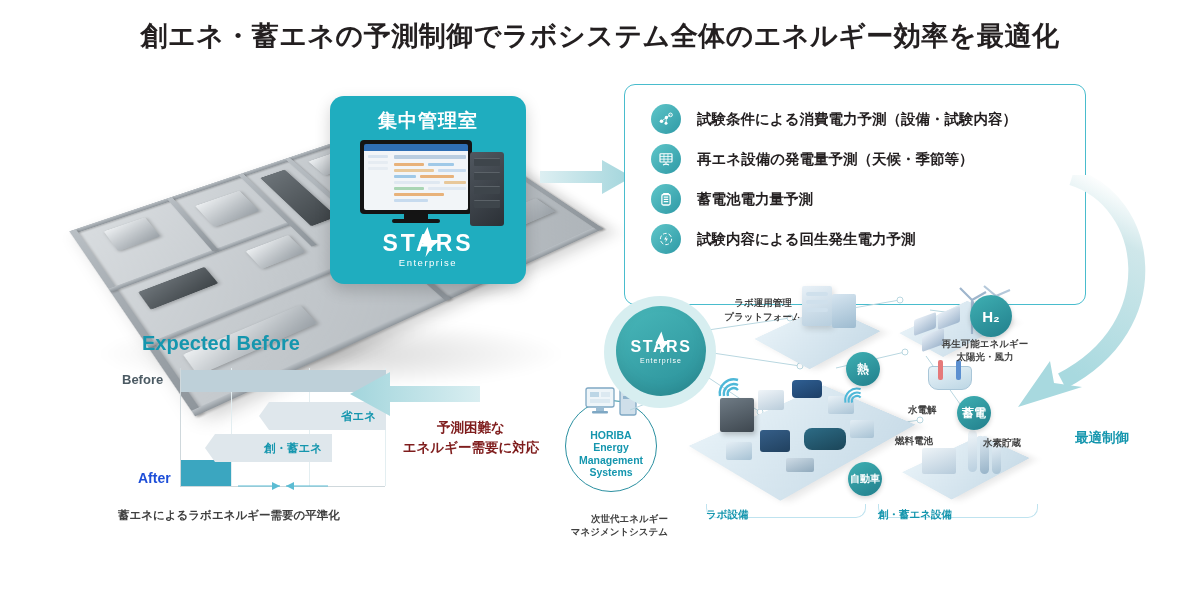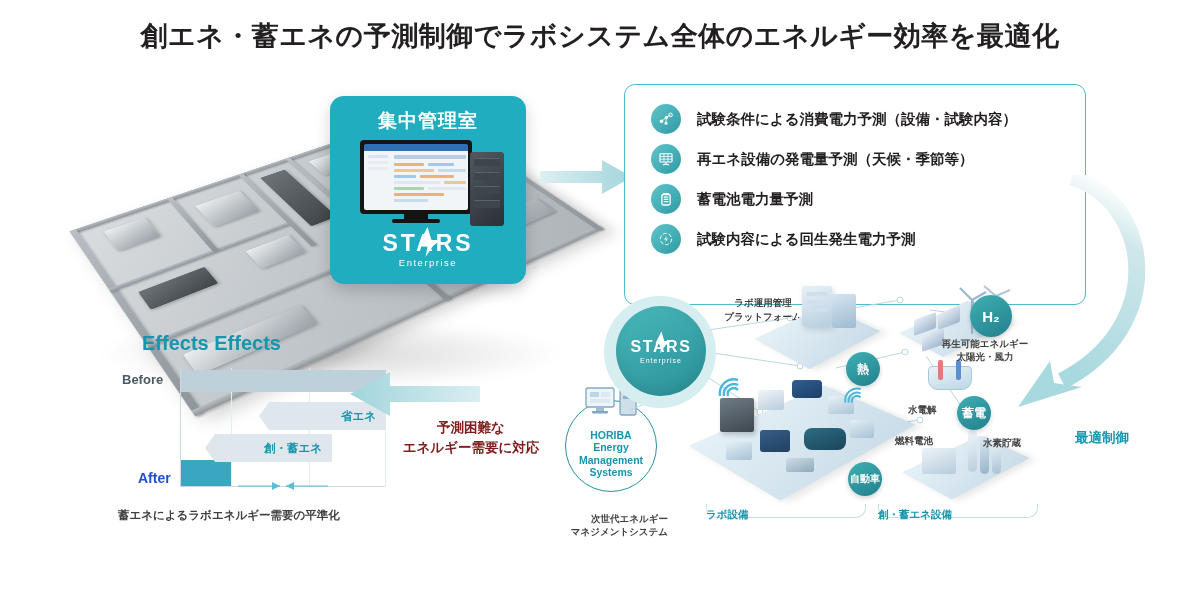--- a/index.html
+++ b/index.html
@@ -393,21 +393,21 @@
     </defs>
     <path d="M62 2 C 140 26, 160 150, 52 206" stroke="url(#gr2)" stroke-width="17" fill="none" stroke-linecap="butt"></path>
     <path d="M8 232 L40 186 L44 208 L72 212 Z" fill="#a8d9df"></path>
   </svg>
 
   <div class="right-text">
     <div>最適制御</div>
   </div>
 
   <div class="effects">
-    <div class="eff-title">Effects Effects</div>
+    <div class="eff-title">Expected Before</div>
 
     <div class="lbl-before">Before</div>
     <div class="lbl-after">After</div>
 
     <div class="chart-area">
       <div class="grid-v" style="left:50px;"></div>
       <div class="grid-v" style="left:128px;"></div>
       <div class="grid-v" style="left:204px;"></div>
 
       <div class="bar-before"></div>

